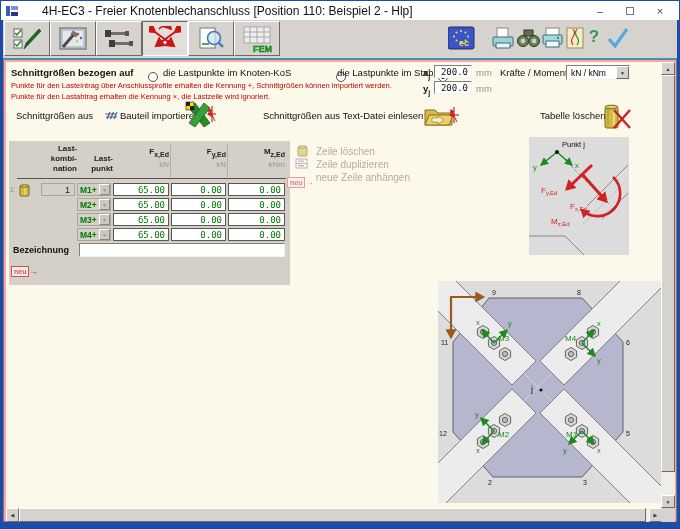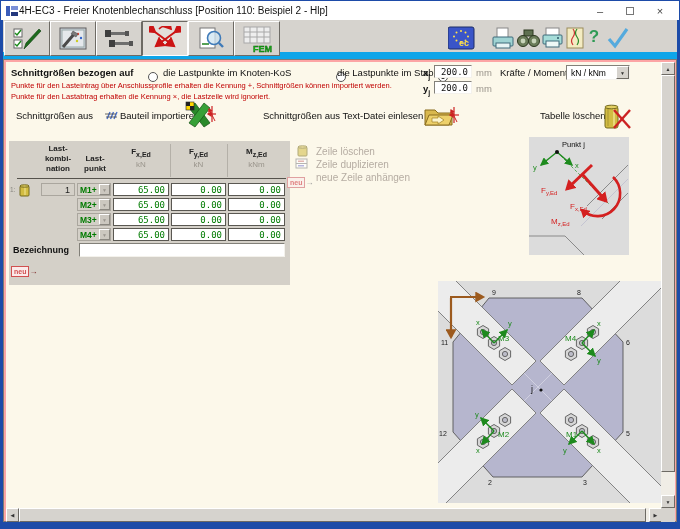--- a/index.html
+++ b/index.html
@@ -1,45 +1,45 @@
 <!DOCTYPE html>
 <html><head>
 <meta charset="utf-8">
 <style>
 *{margin:0;padding:0;box-sizing:border-box}
 html,body{background:#8a8a8a}
 .win{position:relative;width:680px;height:529px;background:#1d4ba8;font-family:"Liberation Sans",sans-serif;overflow:hidden}
 .abs{position:absolute}
 
 .titlebar{position:absolute;left:1px;top:1px;width:678px;height:19px;background:#fff;display:flex;align-items:center;padding-left:4px}
-.titletext{font-size:10px;color:#111;margin-left:0;white-space:nowrap}
+.titletext{font-size:12px;color:#111;margin-left:23px;white-space:nowrap}
 .winbtn{font-size:11px;color:#444;width:30px;text-align:center;cursor:default}
 .maxbox{width:8px;height:8px;border:1px solid #777;display:inline-block}
 
-.toolbar{position:absolute;left:3px;top:20px;width:674px;height:39px;background:#d6d3ce;border-bottom:7px solid #0ea5e9}
+.toolbar{position:absolute;left:3px;top:20px;width:674px;height:39px;background:#d6d3ce;border-bottom:1px solid #0ea5e9}
 .tbtn{position:absolute;top:1px;width:46px;height:35px;background:#d6d3ce;border:1px solid;border-color:#fff #6d6a64 #6d6a64 #fff;display:flex;align-items:center;justify-content:center}
 .tbtn.pressed{border-color:#6d6a64 #fff #fff #6d6a64;background:#e2dfda}
 .ricon{position:absolute;top:6px;display:flex;align-items:center;justify-content:center}
 
 .content{position:absolute;left:3px;top:59px;width:674px;height:463px;background:#fca5a5;border:1px solid #7d7a74}
 .canvas{position:absolute;left:2px;top:2px;width:656px;height:446px;background:#fcf8ea;overflow:hidden}
 .lbl{font-size:9.5px;color:#111;white-space:nowrap}
 .bold{font-weight:bold}
 .note{font-size:7.5px;color:#c00000;white-space:nowrap}
 .gray{color:#9a958c}
 sub{font-size:7px}
 .radio{width:10px;height:10px;border:1px solid #555;border-radius:50%;background:#fff;display:inline-block;position:relative}
 .radio.sel::after{content:"";position:absolute;left:2px;top:2px;width:4px;height:4px;border-radius:50%;background:#111}
 .numin{background:#fff;border:1px solid;border-color:#828079 #f4f2ec #f4f2ec #828079;font-family:"DejaVu Sans Mono",monospace;font-size:9px;color:#111;text-align:right;padding:1px 3px 0 0;height:13px}
 .selectbox{background:#fff;border:1px solid;border-color:#828079 #f4f2ec #f4f2ec #828079;height:15px;display:flex;align-items:center}
 .selectbox .stext{flex:1;font-size:8.5px;padding-left:4px;white-space:nowrap}
 .ddbtn{width:13px;height:13px;background:#d6d3ce;border:1px solid;border-color:#fff #6d6a64 #6d6a64 #fff;font-size:5px;color:#333;display:flex;align-items:center;justify-content:center}
 
 .tableblock{position:absolute;left:3px;top:79px;width:281px;height:144px;background:#d4d0c8}
-.thead{font-size:8px;font-weight:bold;color:#222;text-align:center;line-height:10px;position:absolute;white-space:nowrap}
+.thead{font-size:8px;font-weight:bold;color:#222;text-align:right;line-height:10px;position:absolute;white-space:nowrap}
 .tunit{font-size:8px;color:#9a958c;font-weight:normal}
 .hsep{position:absolute;width:1px;background:#b4b0a8;top:3px;height:33px}
 .hline{position:absolute;left:8px;width:269px;height:1px;background:#55524c;top:37px}
 .cellv{position:absolute;height:13px;background:#fff;border:1px solid #5a5852;font-family:"DejaVu Sans Mono",monospace;font-size:9px;color:#007b00;text-align:right;padding:1px 3px 0 0}
 .cellk{position:absolute;height:13px;border:1px solid #aaa69e;font-size:9px;color:#222;text-align:right;padding:1px 4px 0 0}
 .cellp{position:absolute;height:13px;border:1px solid #aaa69e;display:flex;align-items:center}
 .cellp .ptxt{flex:1;font-size:8.5px;font-weight:bold;color:#007b00;padding-left:2px}
 .cellp .pdd{width:11px;height:11px;background:#ccc8c0;border:1px solid;border-color:#fff #8a8780 #8a8780 #fff;font-size:5px;color:#9a968e;display:flex;align-items:center;justify-content:center}
 .rownum{position:absolute;font-size:6.5px;color:#8a8780}
 .neubox{display:inline-block;border:1px solid #d05050;color:#d05050;font-size:7px;font-weight:bold;padding:0 2px;line-height:9px;background:#fbeaea}

